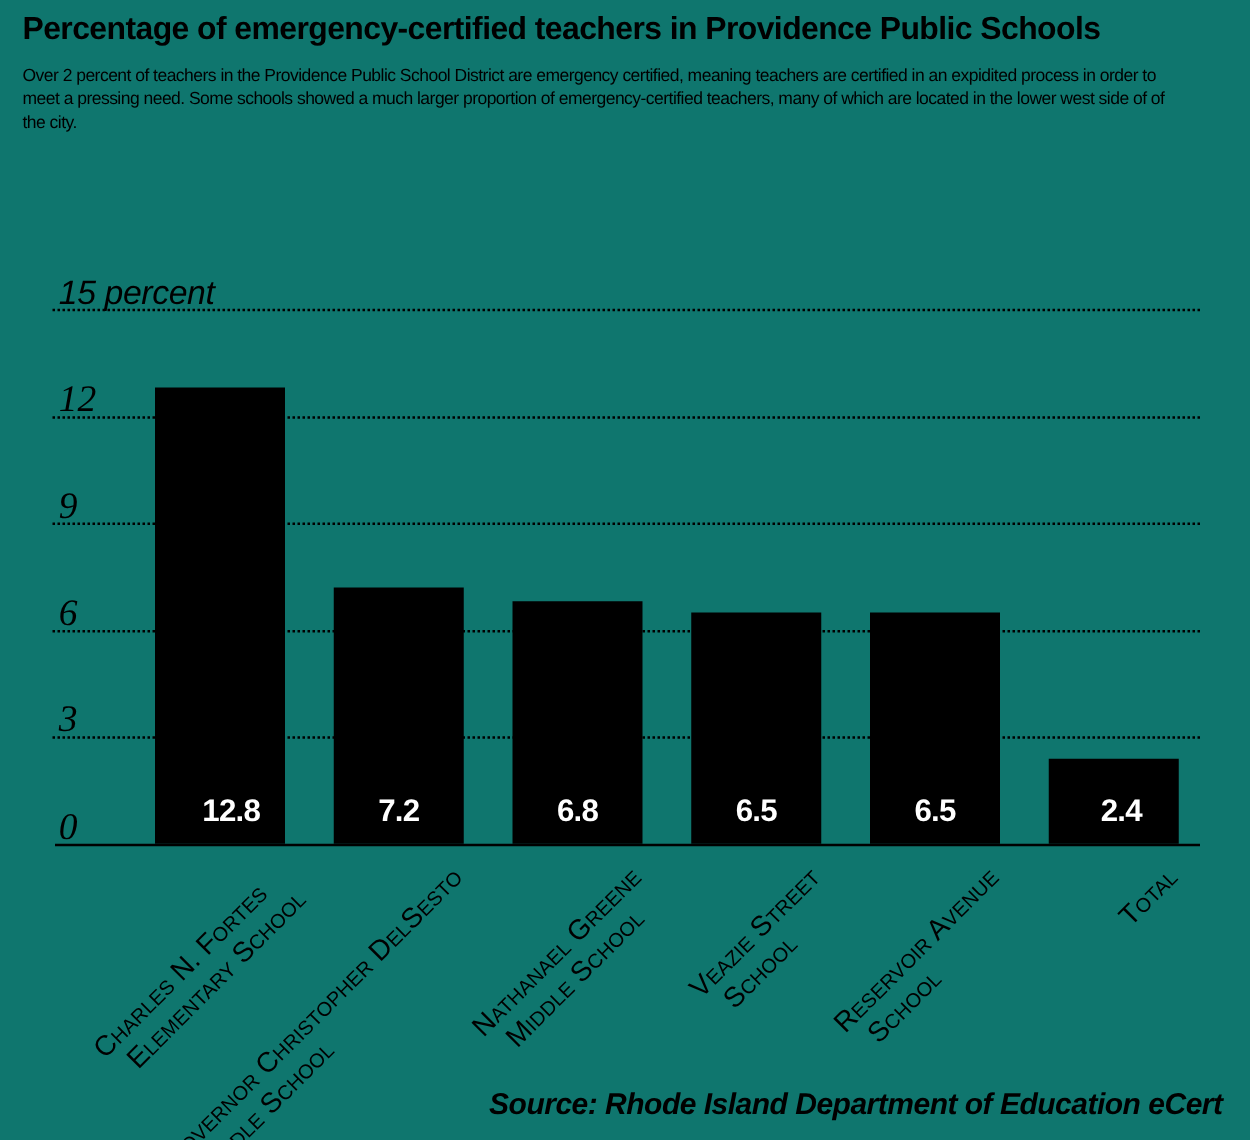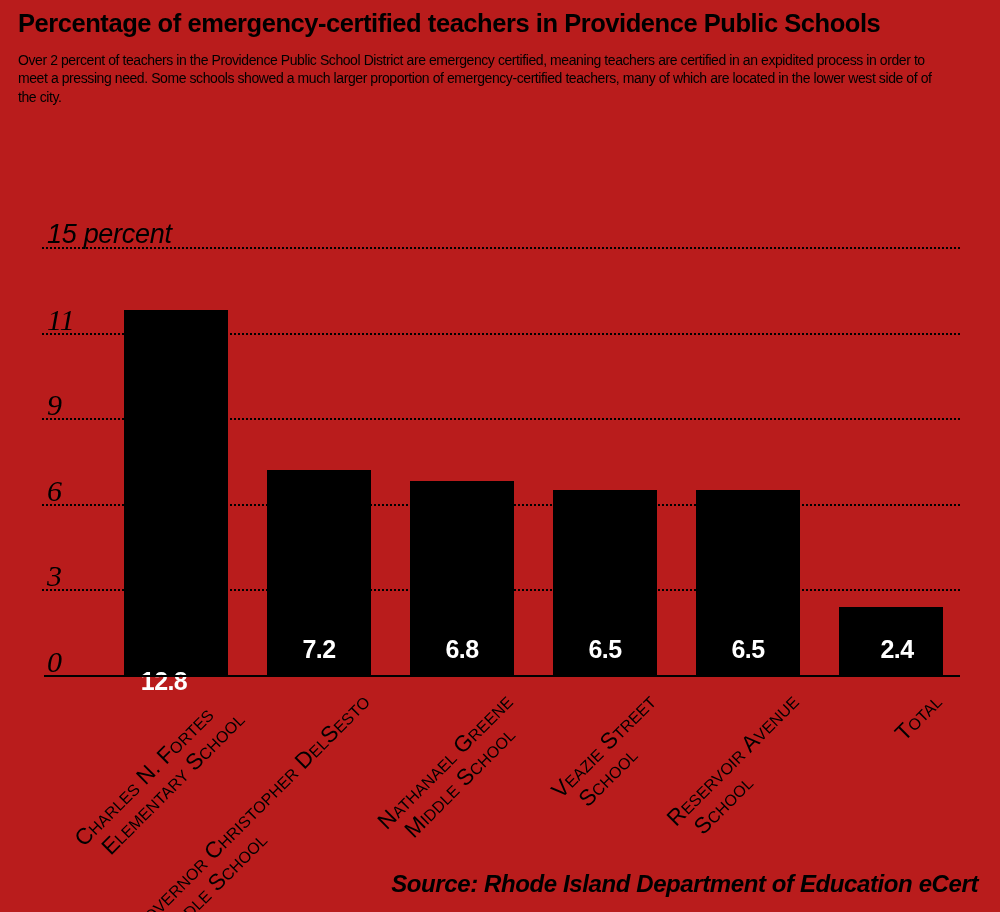--- a/index.html
+++ b/index.html
@@ -6,21 +6,21 @@
   html, body {
     width:1000px; height:912px;
     background:#ffffff;
     font-family:"Liberation Sans", sans-serif;
     color:#000000;
     overflow:hidden;
   }
   #page {
     position:relative;
     width:1000px; height:912px;
-    background:#b91c1c;
+    background:#0f766e;
     text-decoration:underline;
   }
 
   
   #header { position:absolute; left:18px; top:10px; width:960px; }
   #chart-title {
     font-family:"Liberation Sans", sans-serif;
     font-weight:bold;
     font-size:25.5px;
     letter-spacing:-0.45px;
@@ -131,29 +131,29 @@
   <div id="plot">
     <div id="gridlines">
         <div class="gridline" style="left: 42px; width: 918px; top: 247px;"></div>
         <div class="gridline" style="left: 42px; width: 918px; top: 332.6px;"></div>
         <div class="gridline" style="left: 42px; width: 918px; top: 418.2px;"></div>
         <div class="gridline" style="left: 42px; width: 918px; top: 503.8px;"></div>
         <div class="gridline" style="left: 42px; width: 918px; top: 589.4px;"></div>
       </div>
     <div id="yticks">
         <div class="ytick percent" style="left: 47px; top: 221px;">15 percent</div>
-        <div class="ytick" style="left: 47px; top: 304.6px;">11</div>
+        <div class="ytick" style="left: 47px; top: 304.6px;">12</div>
         <div class="ytick" style="left: 47px; top: 390.2px;">9</div>
         <div class="ytick" style="left: 47px; top: 475.8px;">6</div>
         <div class="ytick" style="left: 47px; top: 561.4px;">3</div>
         <div class="ytick" style="left: 47px; top: 647px;">0</div>
       </div>
     <div id="bars">
         <div class="bar" style="left: 124px; top: 309.773px; width: 104px; height: 365.227px;"></div>
-        <div class="bar-value" style="left: 112px; width: 104px; top: 637px; margin-top: 32px;">12.8</div>
+        <div class="bar-value" style="left: 133px; width: 104px; top: 637px;">12.8</div>
         <div class="bar" style="left: 267px; top: 469.56px; width: 104px; height: 205.44px;"></div>
         <div class="bar-value" style="left: 267px; width: 104px; top: 637px;">7.2</div>
         <div class="bar" style="left: 410px; top: 480.973px; width: 104px; height: 194.027px;"></div>
         <div class="bar-value" style="left: 410px; width: 104px; top: 637px;">6.8</div>
         <div class="bar" style="left: 553px; top: 489.533px; width: 104px; height: 185.467px;"></div>
         <div class="bar-value" style="left: 553px; width: 104px; top: 637px;">6.5</div>
         <div class="bar" style="left: 696px; top: 489.533px; width: 104px; height: 185.467px;"></div>
         <div class="bar-value" style="left: 696px; width: 104px; top: 637px;">6.5</div>
         <div class="bar" style="left: 839px; top: 606.52px; width: 104px; height: 68.48px;"></div>
         <div class="bar-value" style="left: 839px; width: 116px; top: 637px;">2.4</div>

